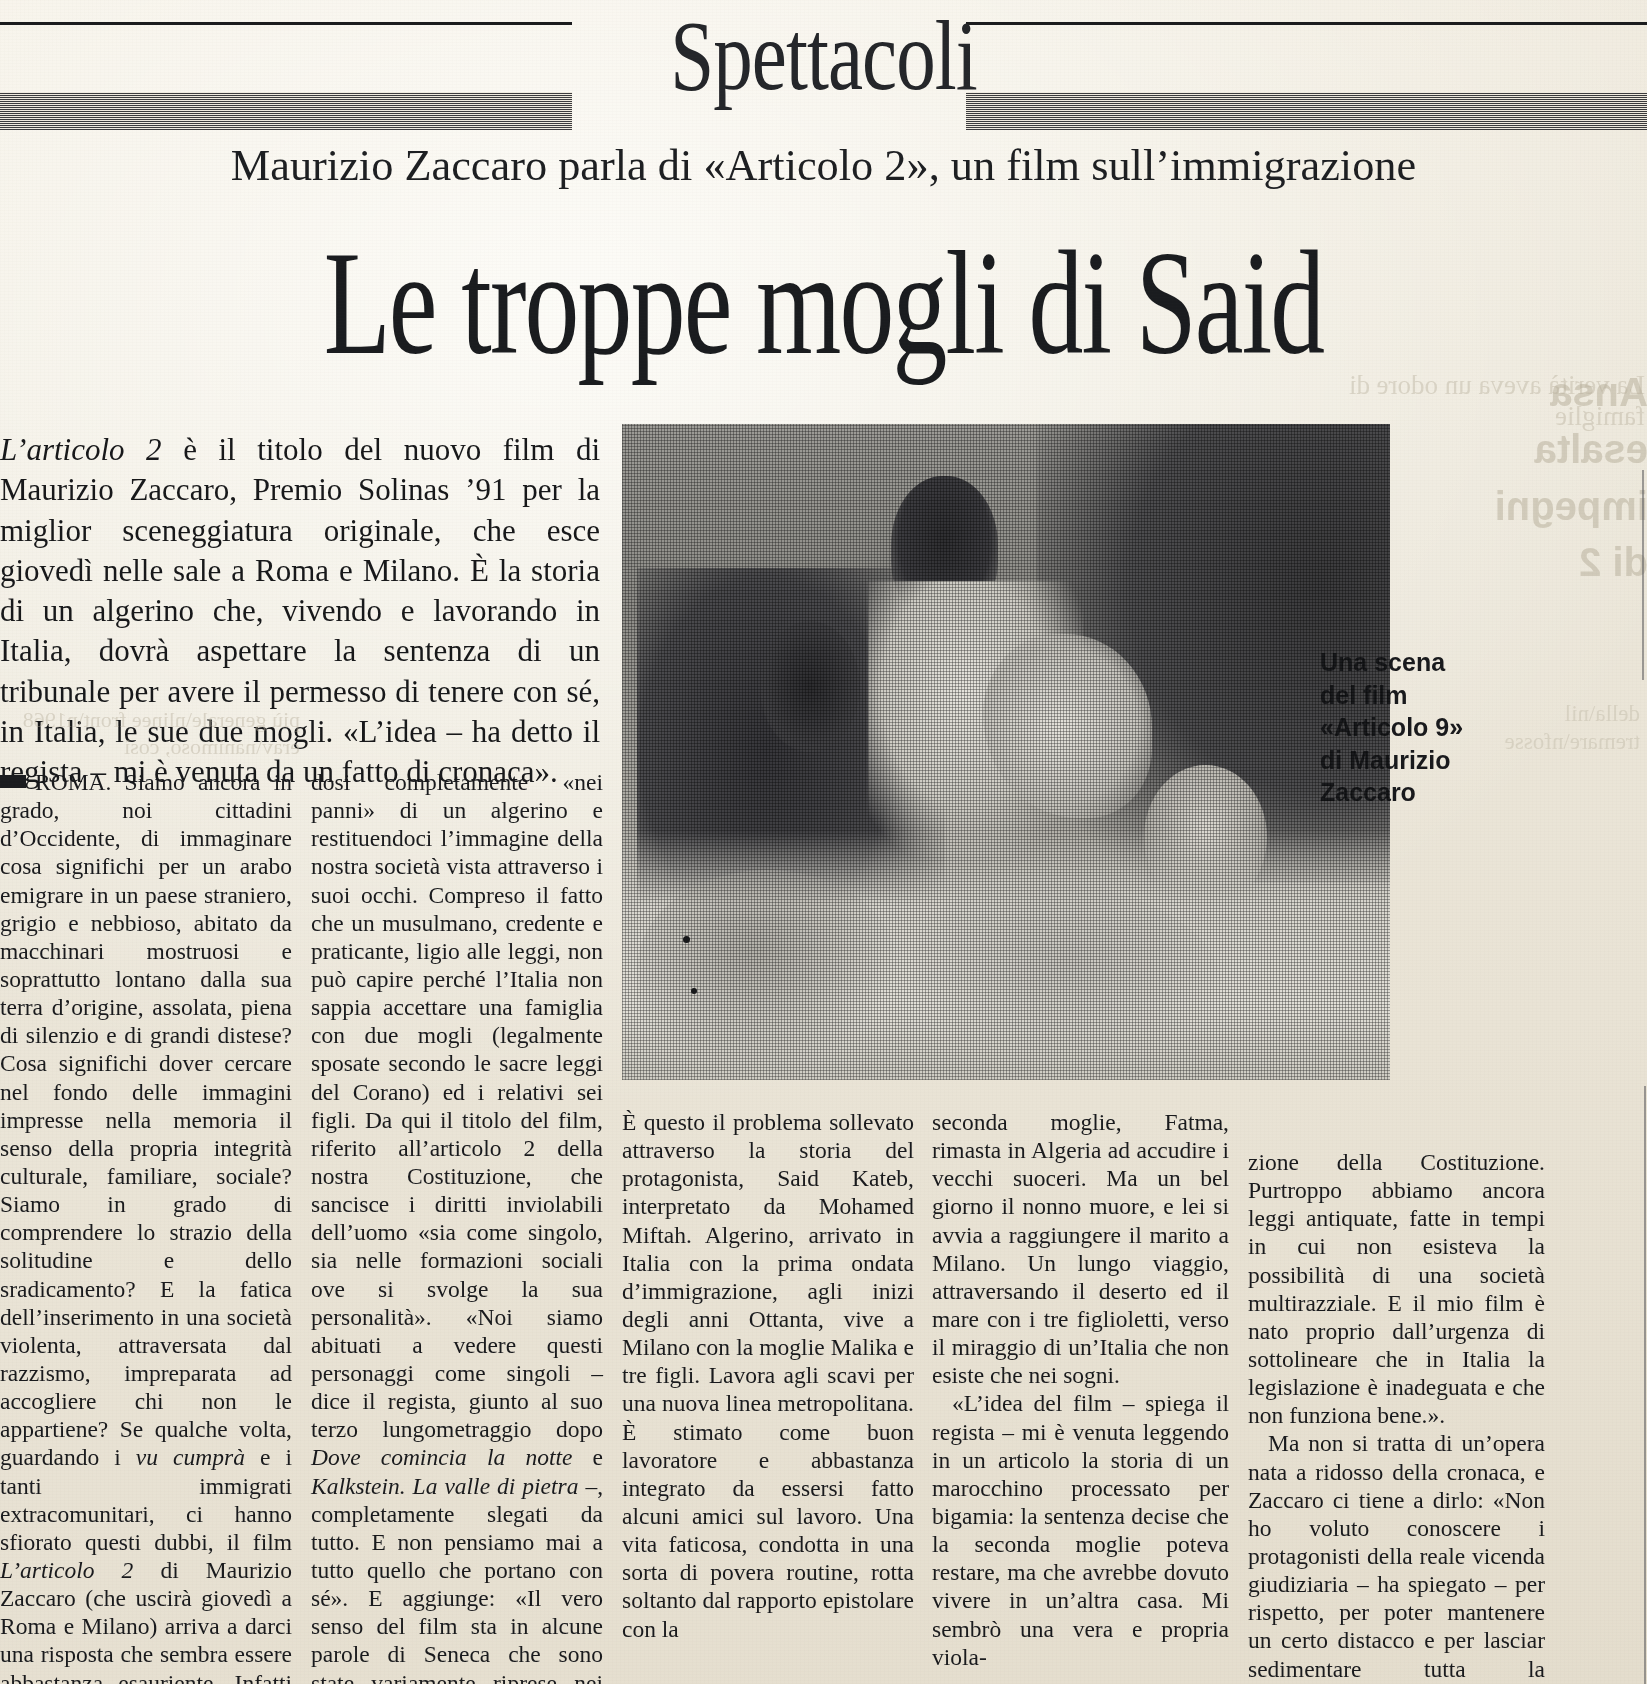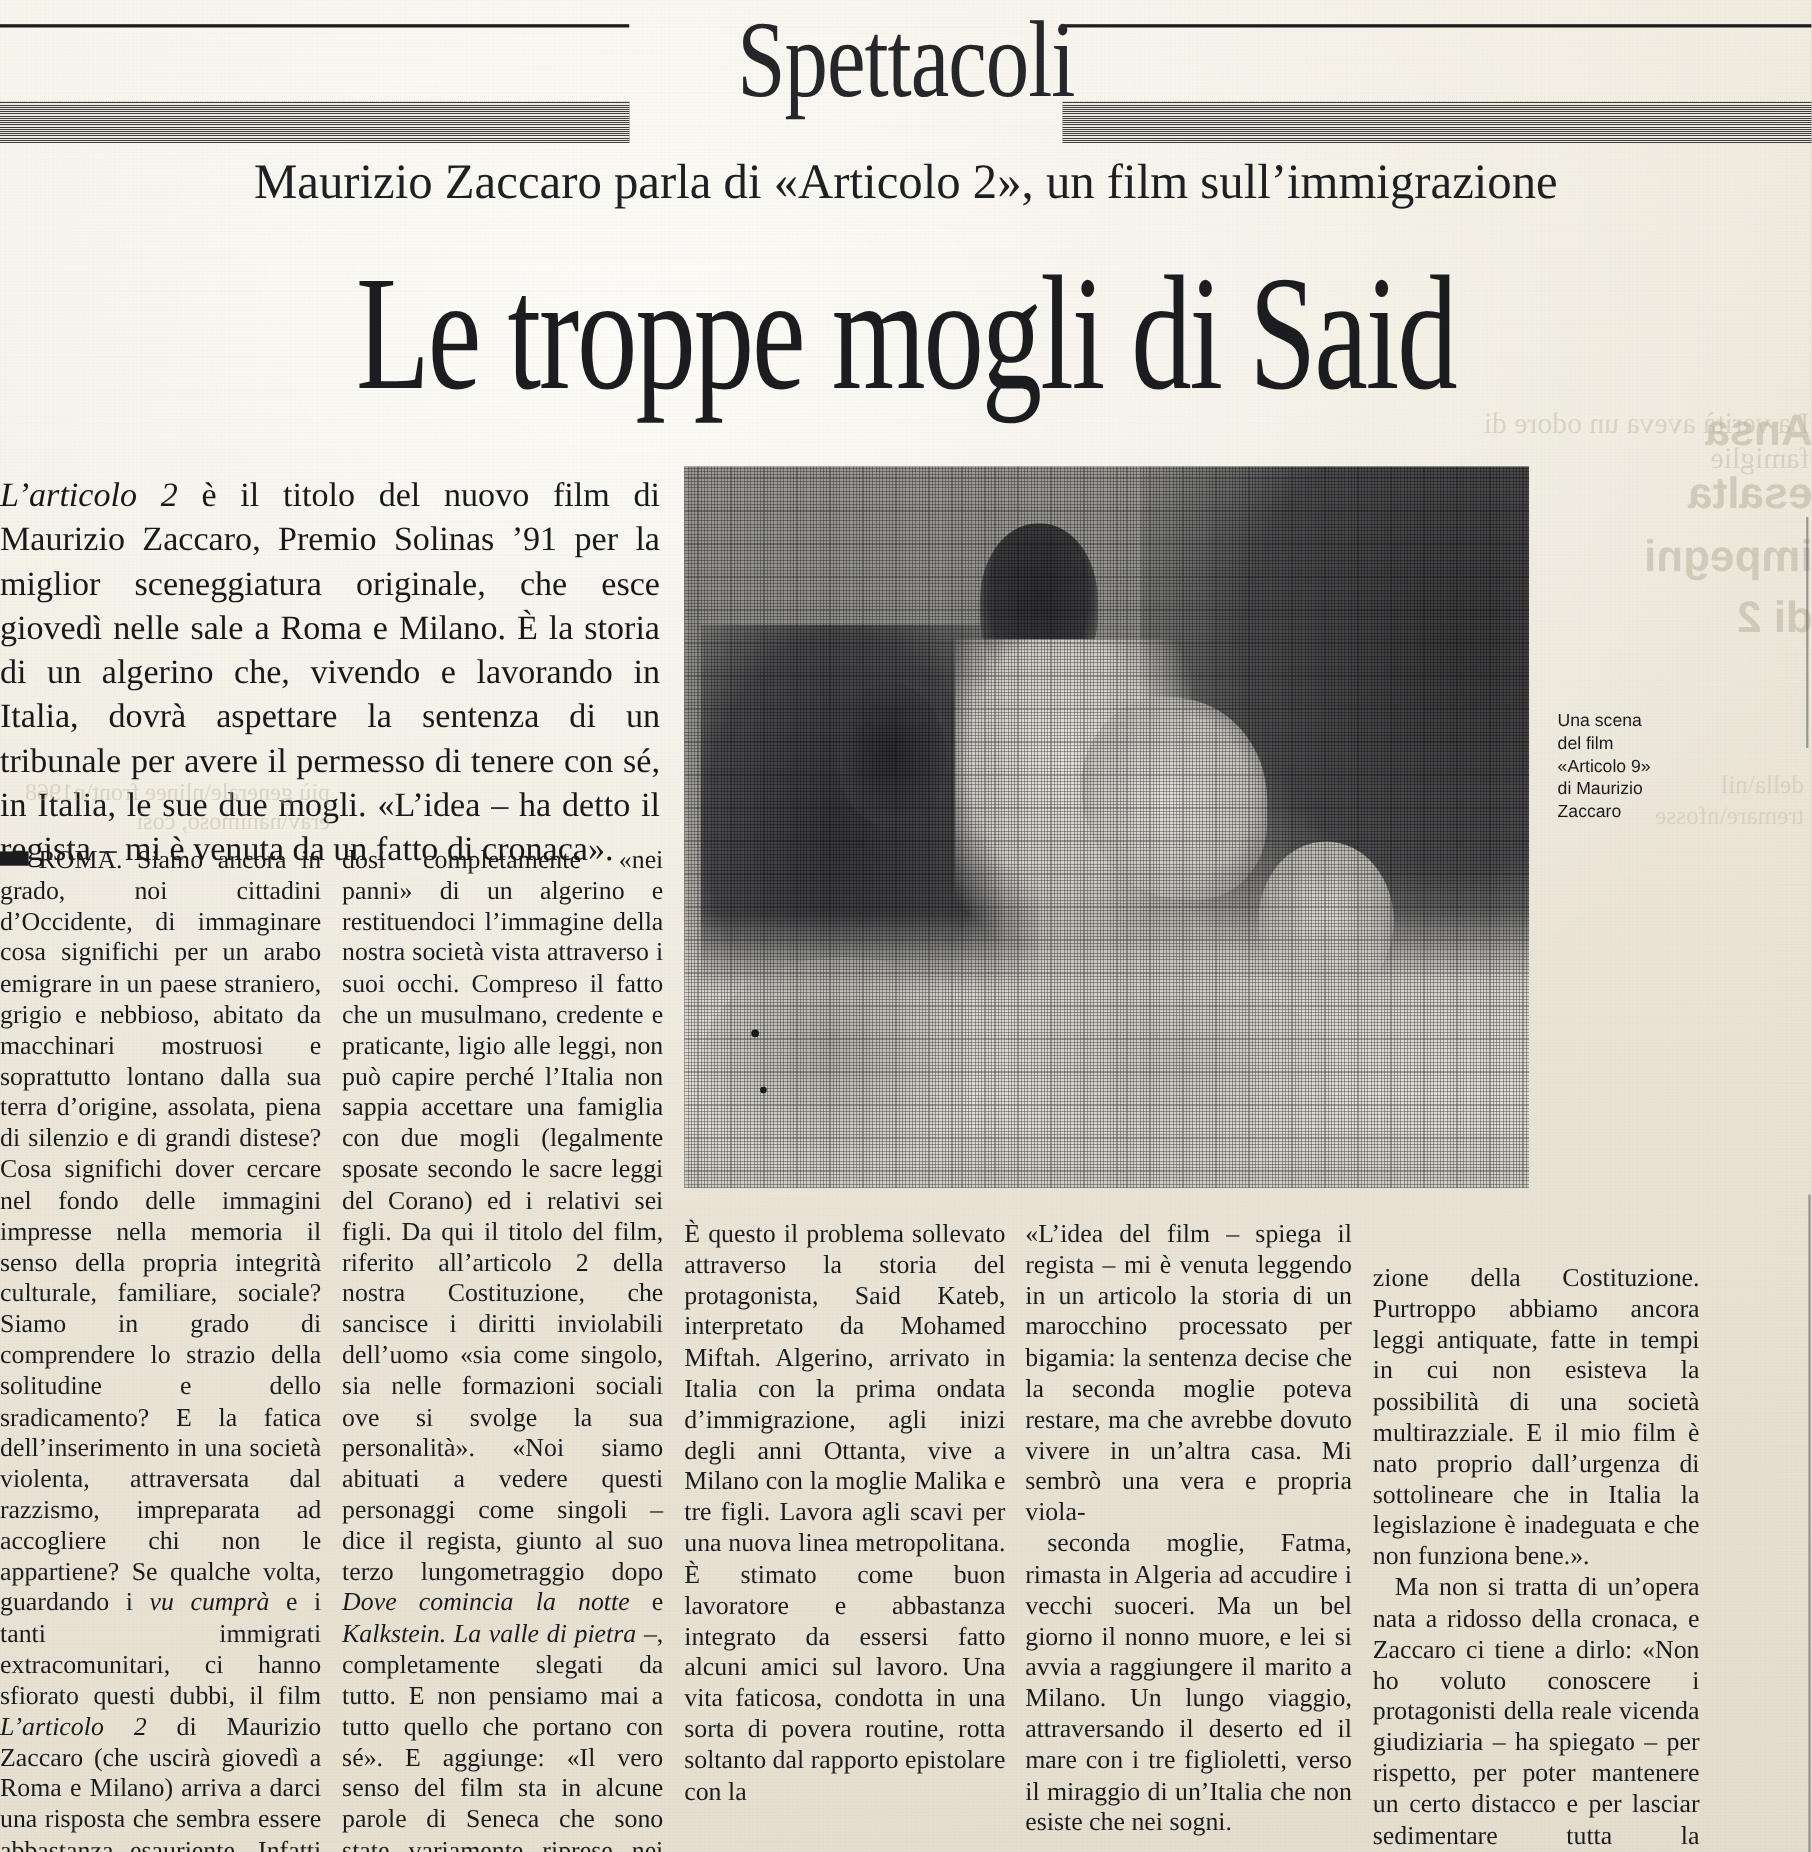--- a/index.html
+++ b/index.html
@@ -250,26 +250,26 @@
     position: absolute; left: 38%; bottom: 4%; width: 40%; height: 26%;
     border-radius: 40% 60% 14% 14%;
     background: radial-gradient(ellipse at 50% 45%, #c9c7c0 0%, rgba(210,208,202,0) 78%);
   }
   .ph-speck1 { position:absolute; left:8%; top:78%; width:7px; height:7px; background:#17181a; border-radius:50%; z-index:7;}
   .ph-speck2 { position:absolute; left:9%; top:86%; width:6px; height:6px; background:#17181a; border-radius:50%; z-index:7;}
 
   
   .caption {
     position: absolute;
-    left: 1416px;
+    left: 1320px;
     top: 646px;
     width: 180px;
     font-family: "Liberation Sans", sans-serif;
-    font-weight: normal;
-    font-size: 16px;
+    font-weight: bold;
+    font-size: 25px;
     line-height: 1.30;
     color: #18191c;
   }
 
   
   .ghost {
     position: absolute;
     pointer-events: none;
     color: #b8b09c;
     opacity: .52;
@@ -390,22 +390,22 @@
 
   <div class="col c2">
     <p><span>dosi completamente «nei panni» di un algerino e restituendoci l’immagine della nostra società vista attraverso i suoi occhi. Compreso il fatto che un musulmano, credente e praticante, ligio alle leggi, non può capire perché l’Italia non sappia accettare una famiglia con due mogli (legalmente sposate secondo le sacre leggi del Corano) ed i relativi sei figli. Da qui il titolo del film, riferito all’articolo 2 della nostra Costituzione, che sancisce i diritti inviolabili dell’uomo «sia come singolo, sia nelle formazioni sociali ove si svolge la sua personalità». «Noi siamo abituati a vedere questi personaggi come singoli – dice il regista, giunto al suo terzo lungometraggio dopo </span><i>Dove comincia la notte</i><span> e </span><i>Kalkstein. La valle di pietra</i><span> –, completamente slegati da tutto. E non pensiamo mai a tutto quello che portano con sé». E aggiunge: «Il vero senso del film sta in alcune parole di Seneca che sono state variamente riprese nei secoli e che vengono pronunciate da uno dei personaggi del film: “nella storia l’incrocio delle razze e delle culture ha sem-</span></p>
   </div>
 
   <div class="col c3">
     <p>È questo il problema sollevato attraverso la storia del protagonista, Said Kateb, interpretato da Mohamed Miftah. Algerino, arrivato in Italia con la prima ondata d’immigrazione, agli inizi degli anni Ottanta, vive a Milano con la moglie Malika e tre figli. Lavora agli scavi per una nuova linea metropolitana. È stimato come buon lavoratore e abbastanza integrato da essersi fatto alcuni amici sul lavoro. Una vita faticosa, condotta in una sorta di povera routine, rotta soltanto dal rapporto epistolare con la</p>
   </div>
 
   <div class="col c4">
+    <p>seconda moglie, Fatma, rimasta in Algeria ad accudire i vecchi suoceri. Ma un bel giorno il nonno muore, e lei si avvia a raggiungere il marito a Milano. Un lungo viaggio, attraversando il deserto ed il mare con i tre figlioletti, verso il miraggio di un’Italia che non esiste che nei sogni.</p>
     <p>«L’idea del film – spiega il regista – mi è venuta leggendo in un articolo la storia di un marocchino processato per bigamia: la sentenza decise che la seconda moglie poteva restare, ma che avrebbe dovuto vivere in un’altra casa. Mi sembrò una vera e propria viola-</p>
-    <p>seconda moglie, Fatma, rimasta in Algeria ad accudire i vecchi suoceri. Ma un bel giorno il nonno muore, e lei si avvia a raggiungere il marito a Milano. Un lungo viaggio, attraversando il deserto ed il mare con i tre figlioletti, verso il miraggio di un’Italia che non esiste che nei sogni.</p>
   </div>
 
   <div class="col c5">
     <p>zione della Costituzione. Purtroppo abbiamo ancora leggi antiquate, fatte in tempi in cui non esisteva la possibilità di una società multirazziale. E il mio film è nato proprio dall’urgenza di sottolineare che in Italia la legislazione è inadeguata e che non funziona bene.».</p>
     <p>Ma non si tratta di un’opera nata a ridosso della cronaca, e Zaccaro ci tiene a dirlo: «Non ho voluto conoscere i protagonisti della reale vicenda giudiziaria – ha spiegato – per rispetto, per poter mantenere un certo distacco e per lasciar sedimentare tutta la questione».</p>
   </div>
 
   <div class="grain"></div>
 </div>
 

